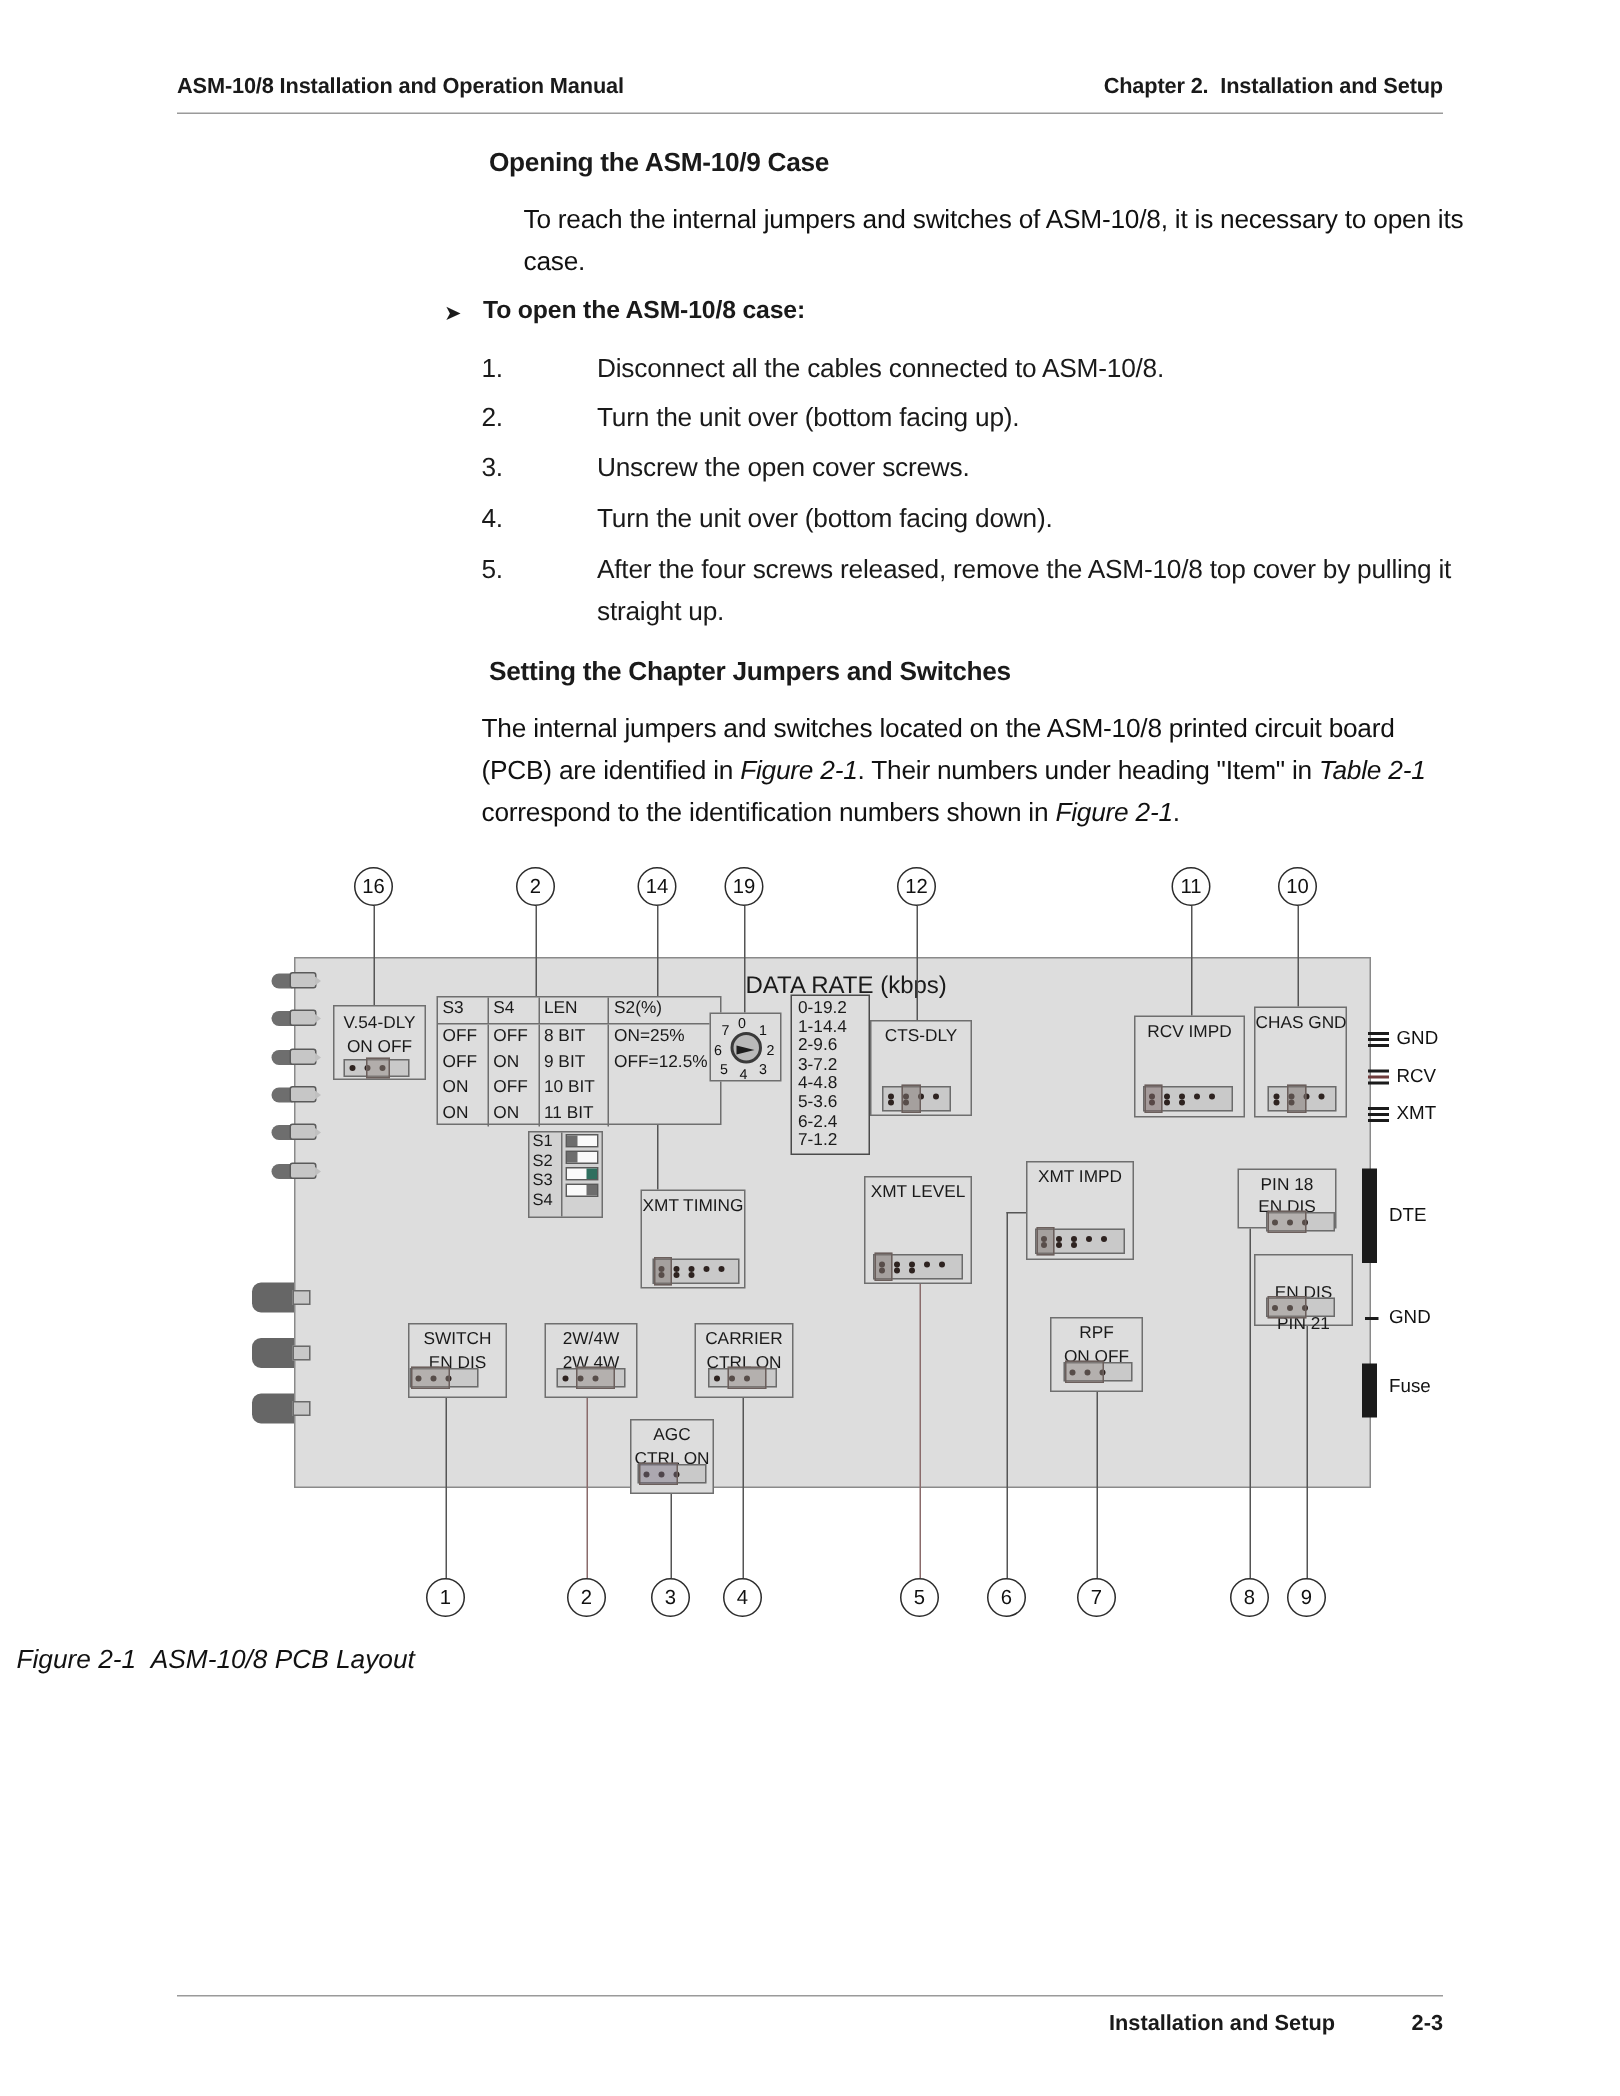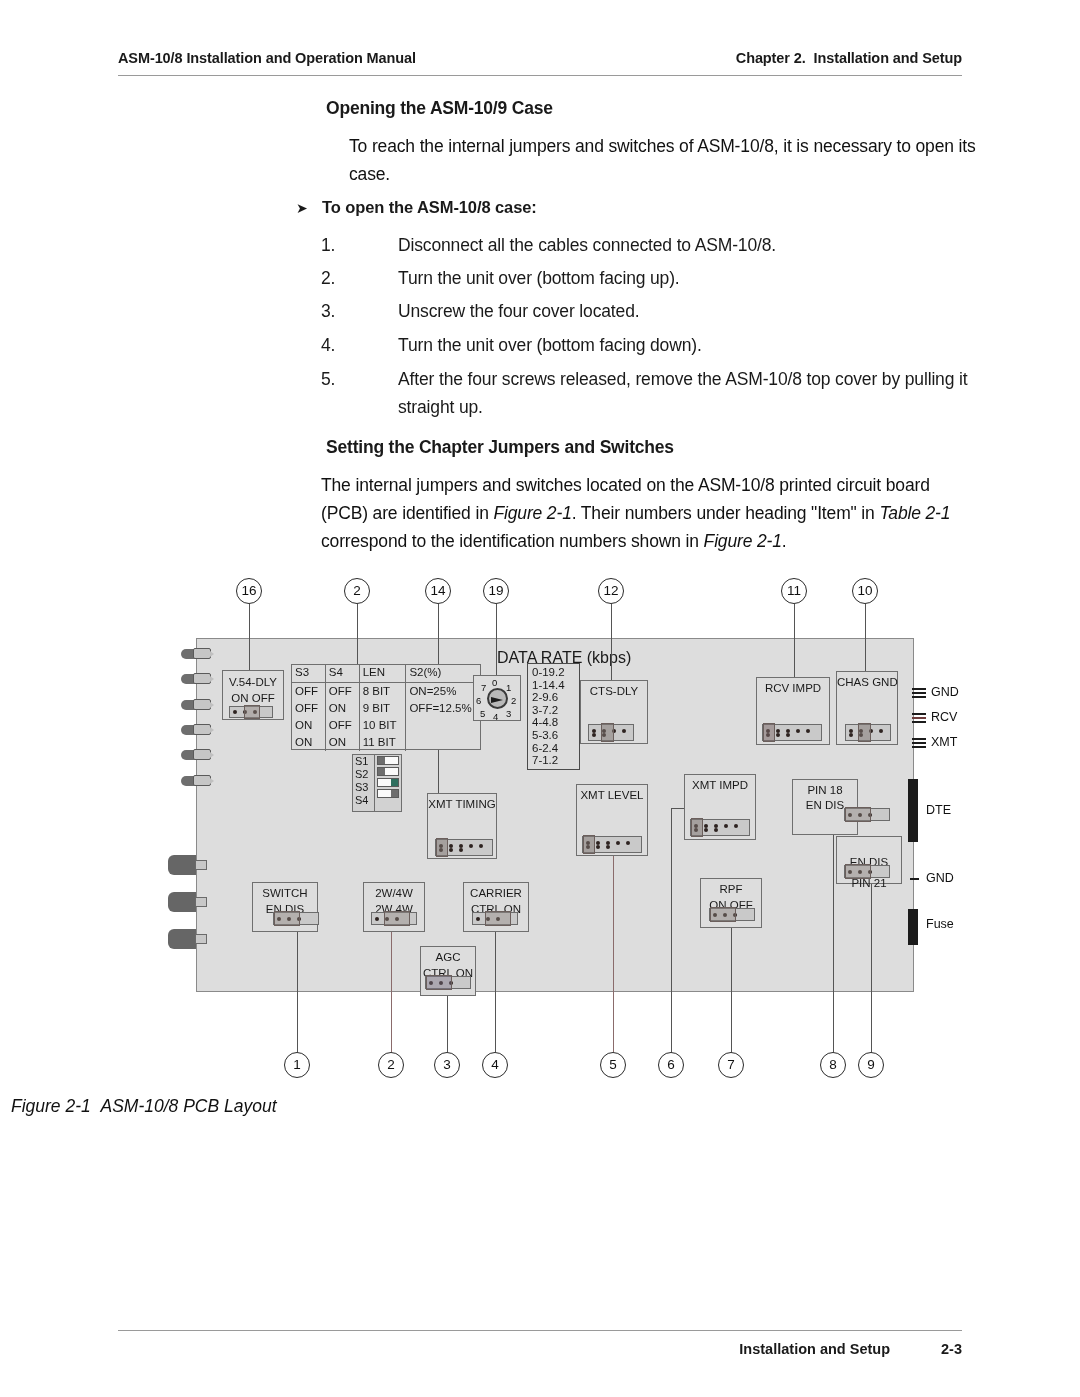--- a/index.html
+++ b/index.html
@@ -475,21 +475,21 @@
 <div class="step" style="left:321px; top:231px; width:660px;">
   <span class="num">1.</span>
   <span class="txt">Disconnect all the cables connected to ASM-10/8.</span>
 </div>
 <div class="step" style="left:321px; top:264px; width:660px;">
   <span class="num">2.</span>
   <span class="txt">Turn the unit over (bottom facing up).</span>
 </div>
 <div class="step" style="left:321px; top:297px; width:660px;">
   <span class="num">3.</span>
-  <span class="txt">Unscrew the four cover located.</span>
+  <span class="txt">Unscrew the open cover screws.</span>
 </div>
 <div class="step" style="left:321px; top:331px; width:660px;">
   <span class="num">4.</span>
   <span class="txt">Turn the unit over (bottom facing down).</span>
 </div>
 <div class="step" style="left:321px; top:365px; width:660px;">
   <span class="num">5.</span>
   <span class="txt" style="width:630px;">After the four screws released, remove the ASM-10/8 top cover by pulling it straight up.</span>
 </div>
 
@@ -752,21 +752,21 @@
       <span class="pin"></span>
       <span class="pin"></span>
       <span class="pin"></span>
     <span class="pin"></span>
       <span class="pin"></span>
       <span class="pin"></span>
       <span class="pin"></span>
   </div>
   <div class="shunt" style="left:691px; top:246px; width:12px; height:19px; background:rgba(130,120,116,0.5);"></div>
 
-  <div class="box" style="left:792px; top:207px; width:66px; height:56px;">
+  <div class="box" style="left:825px; top:207px; width:66px; height:40px;">
     <div class="blabel" style="top:4px;">PIN 18</div>
     <div class="blabel" style="top:19px;">EN  DIS</div>
   </div>
   <div class="jump" style="left:844px; top:236px; width:46px; height:13px;">
     <span class="pin"></span>
       <span class="pin"></span>
       <span class="pin"></span>
   </div>
   <div class="shunt" style="left:845px; top:235px; width:26px; height:15px; background:rgba(150,140,136,0.4);"></div>
 
@@ -774,21 +774,21 @@
     <div class="blabel" style="top:4px;margin-top:36px;">PIN 21</div>
     <div class="blabel" style="top:19px;">EN  DIS</div>
   </div>
   <div class="jump" style="left:844px; top:293px; width:46px; height:13px;">
     <span class="pin"></span>
       <span class="pin"></span>
       <span class="pin"></span>
   </div>
   <div class="shunt" style="left:845px; top:292px; width:26px; height:15px; background:rgba(150,140,136,0.4);"></div>
 
-  <div class="box" style="left:252px; top:310px; width:66px; height:50px;">
+  <div class="box" style="left:272px; top:310px; width:66px; height:50px;">
     <div class="blabel" style="top:4px;">SWITCH</div>
     <div class="blabel" style="top:20px;">EN  DIS</div>
   </div>
   <div class="jump" style="left:273px; top:340px; width:46px; height:13px;">
     <span class="pin"></span>
       <span class="pin"></span>
       <span class="pin"></span>
   </div>
   <div class="shunt" style="left:274px; top:339px; width:26px; height:15px; background:rgba(150,140,136,0.4);"></div>
 

